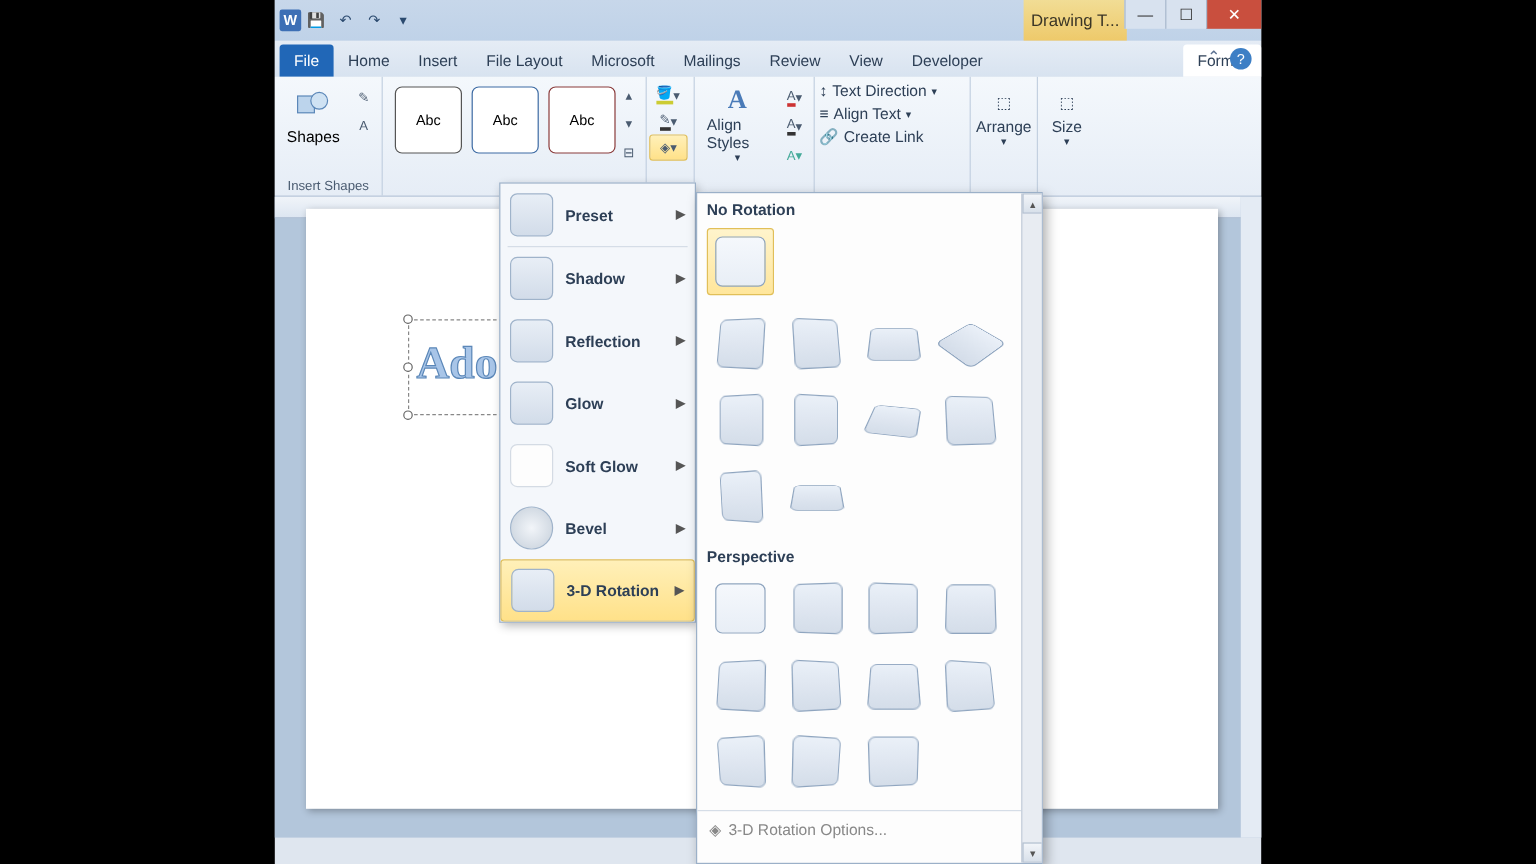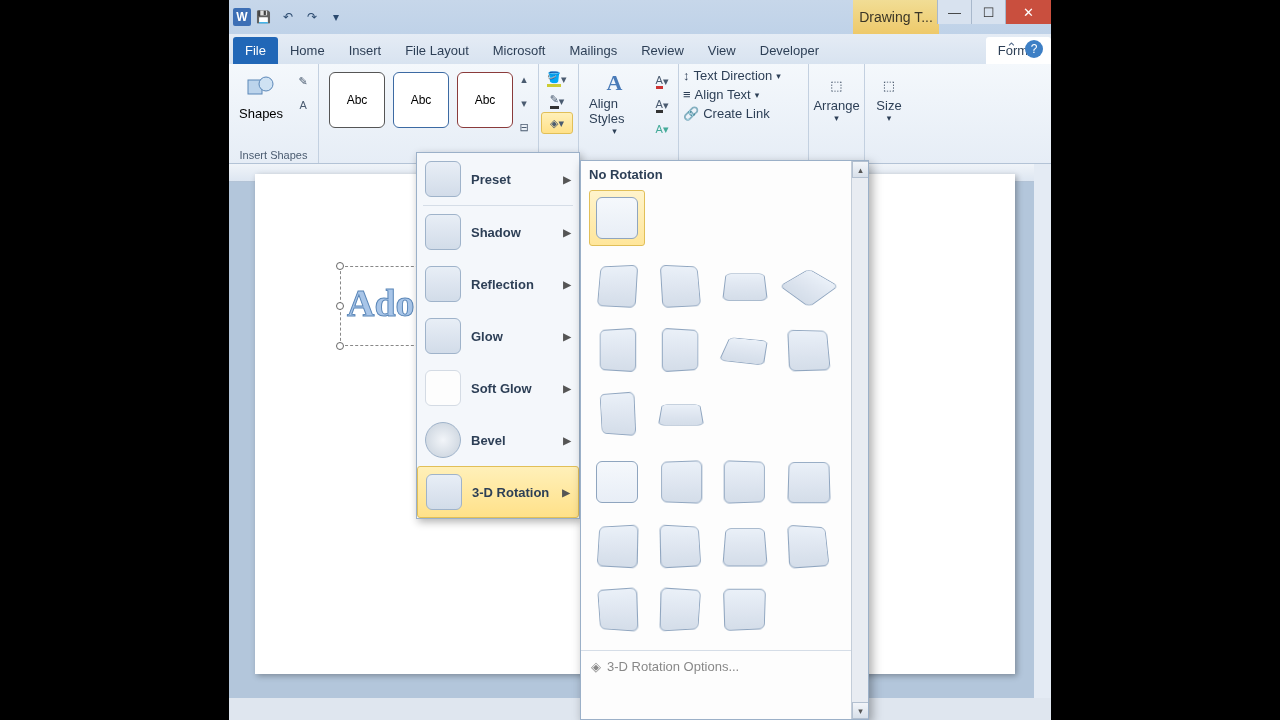--- a/index.html
+++ b/index.html
@@ -282,20 +282,21 @@
     <div class="gallery-item">
         <div class="rot-shape" style="transform:perspective(200px) rotateY(15deg) rotateX(15deg)"></div>
       </div>
     <div class="gallery-item">
         <div class="rot-shape" style="transform:perspective(200px) rotateY(-35deg) rotateX(-5deg)"></div>
       </div>
     <div class="gallery-item">
         <div class="rot-shape" style="transform:perspective(200px) rotateX(60deg)"></div>
       </div>
   </div>
+  <div class="gallery-header">Perspective</div>
   <div class="gallery-grid">
     <div class="gallery-item">
         <div class="rot-shape flat"></div>
       </div>
     <div class="gallery-item">
         <div class="rot-shape" style="transform:perspective(120px) rotateY(-12deg)"></div>
       </div>
     <div class="gallery-item">
         <div class="rot-shape" style="transform:perspective(120px) rotateY(12deg)"></div>
       </div>

